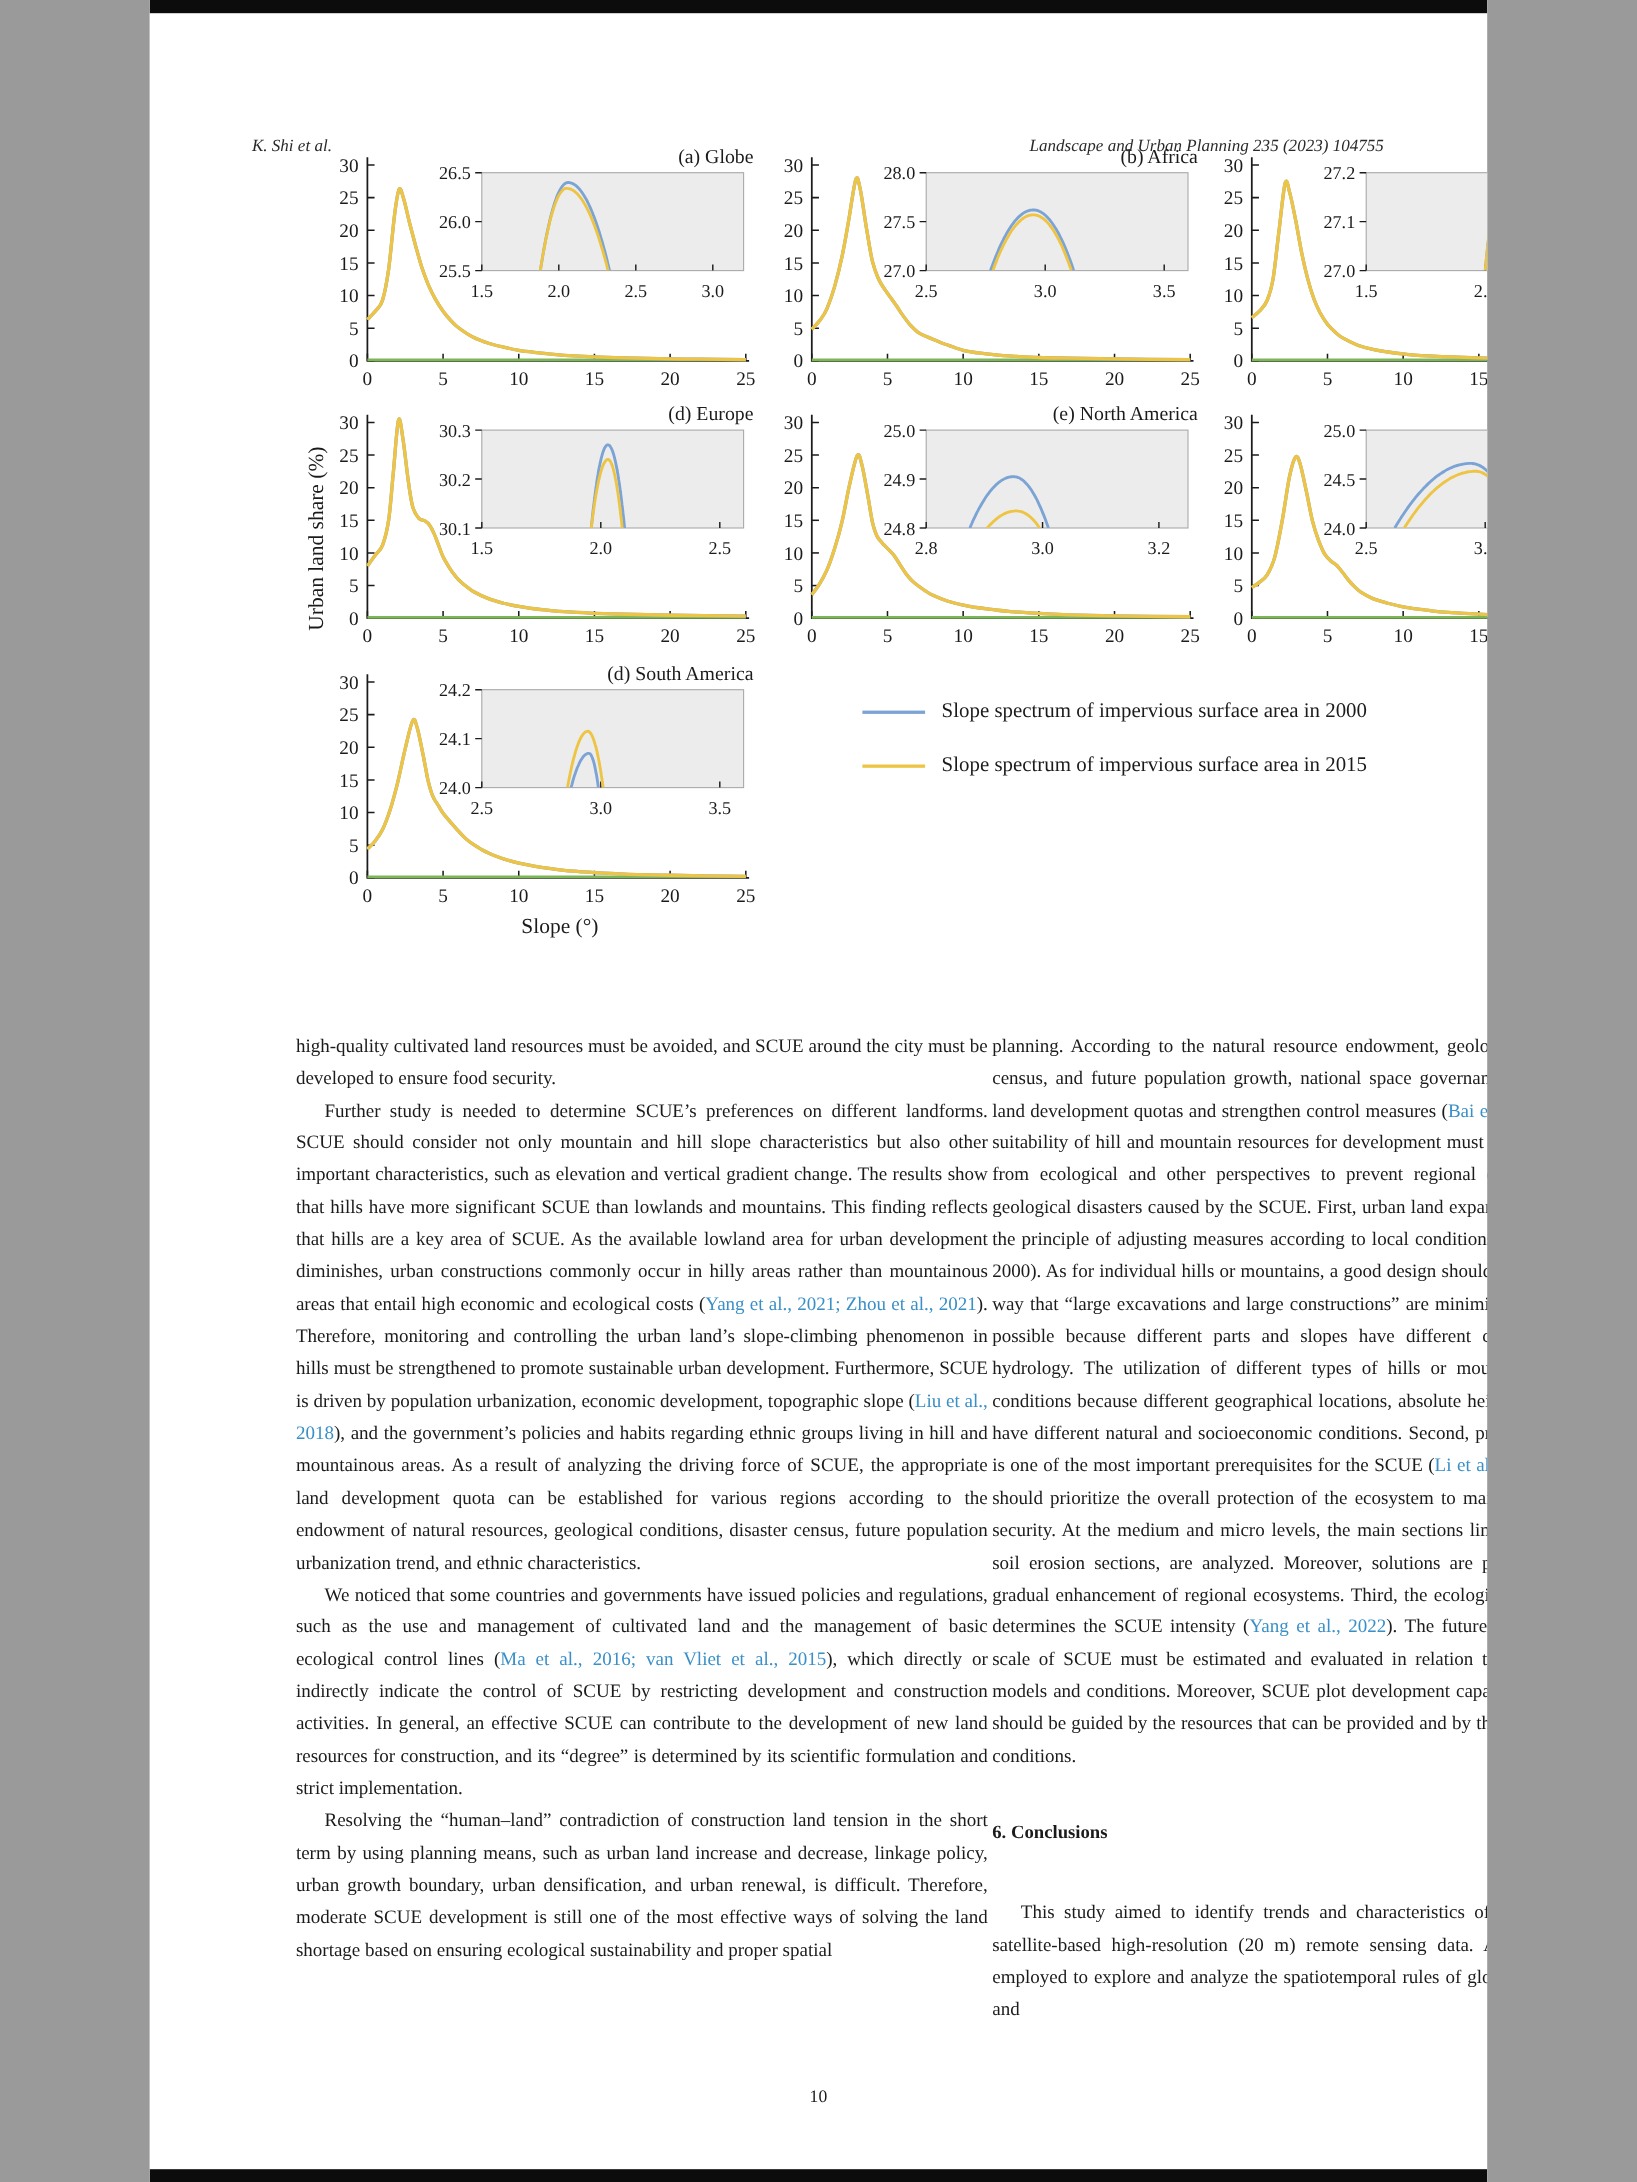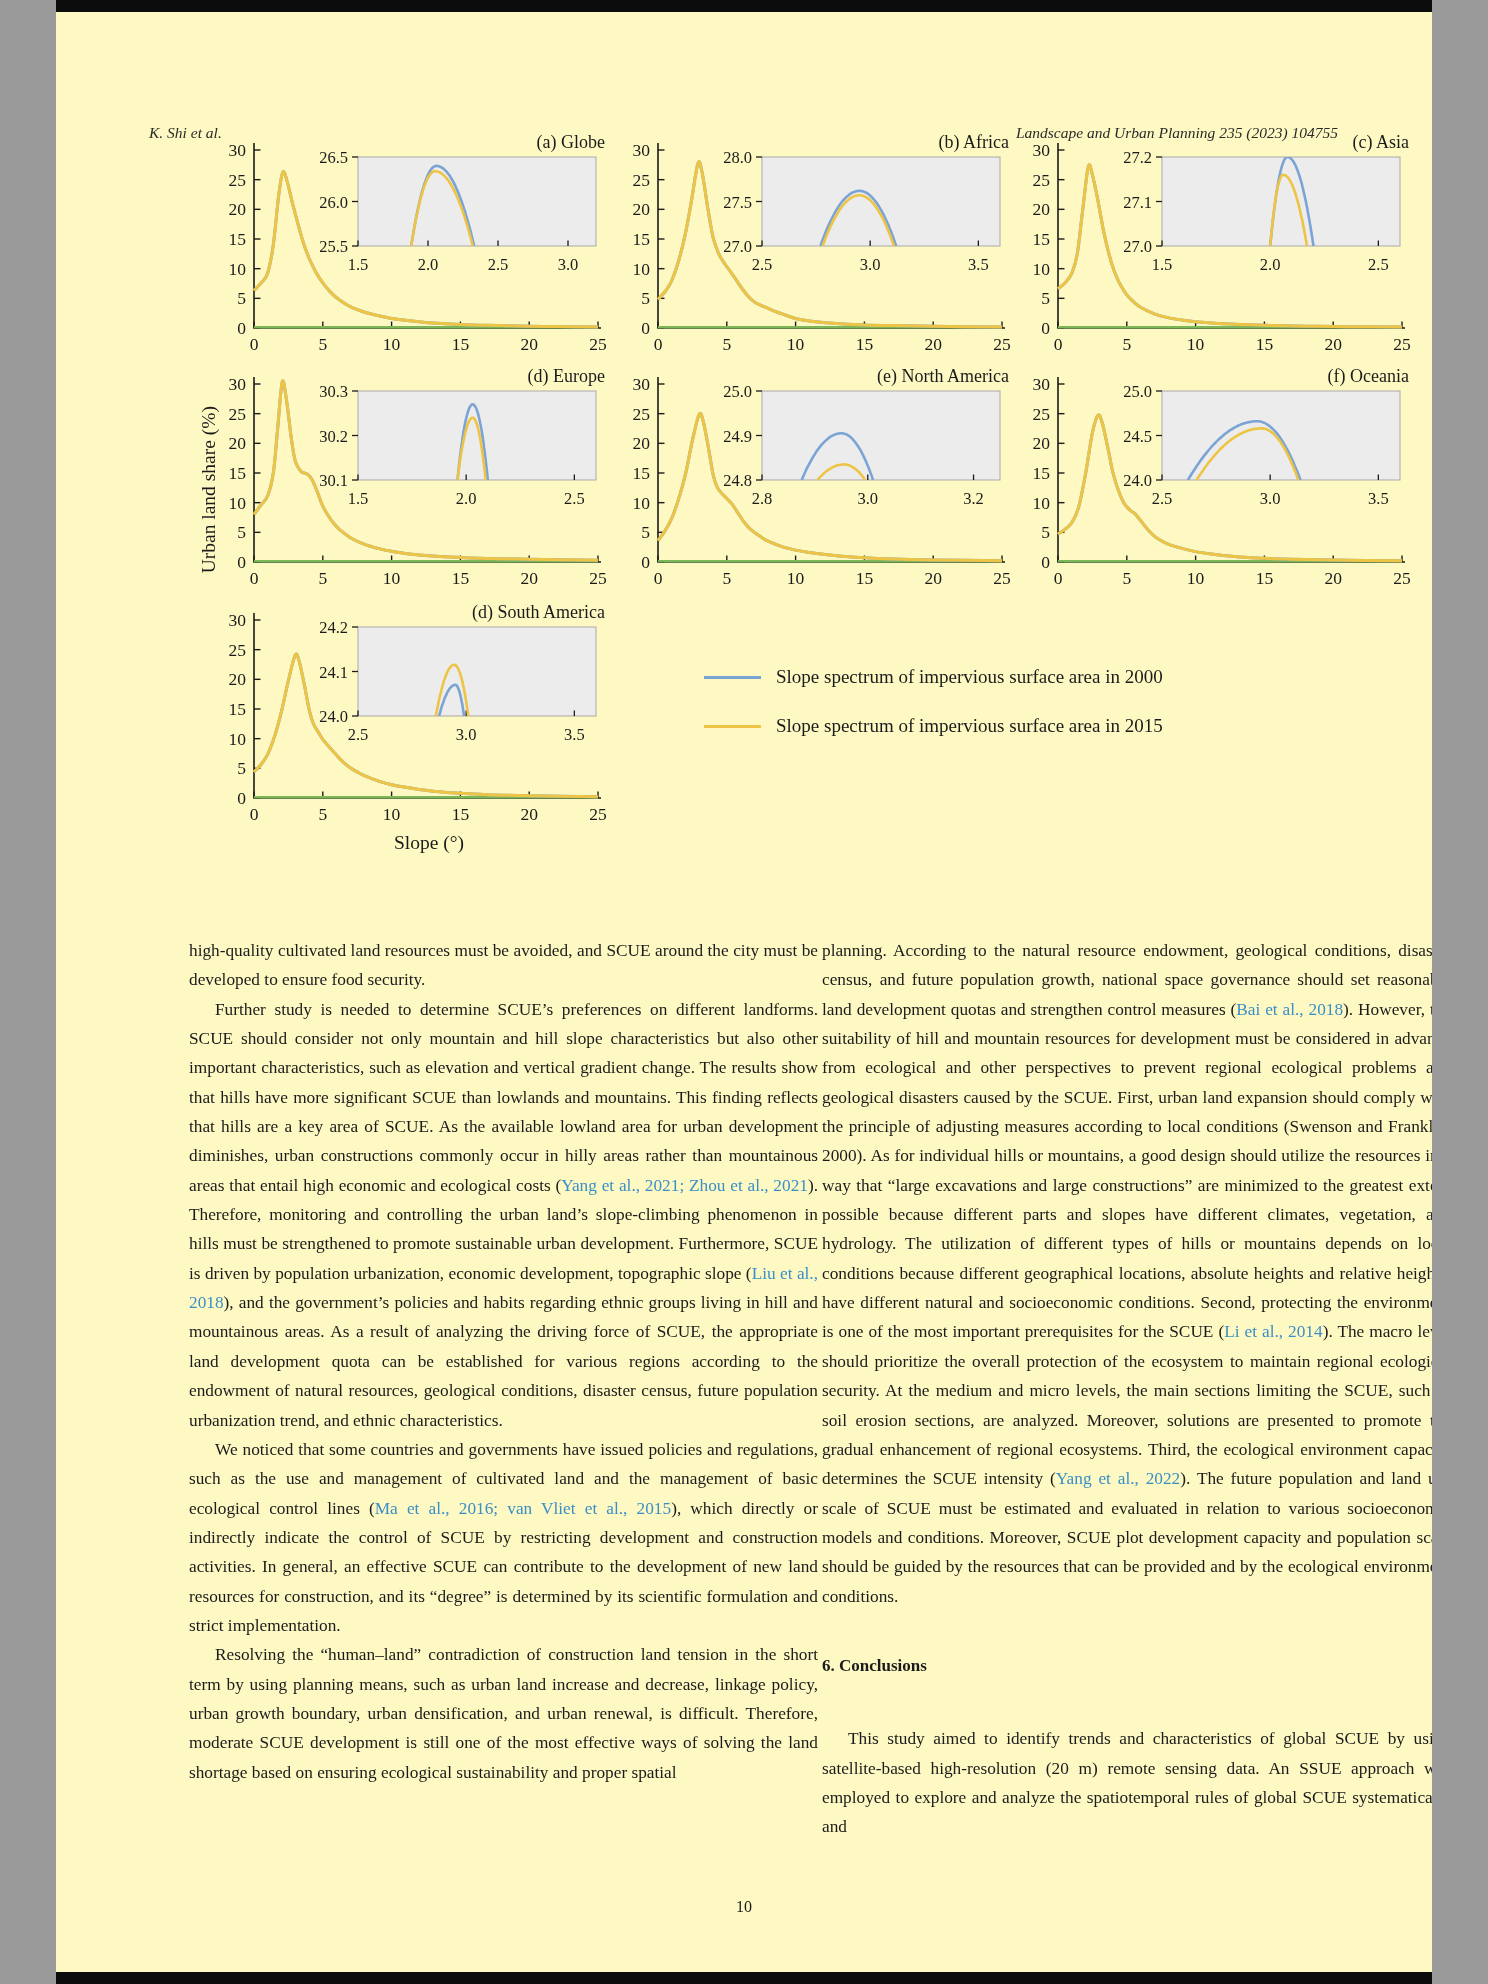--- a/index.html
+++ b/index.html
@@ -1,31 +1,31 @@
 <!DOCTYPE html>
 <html><head>
 <meta charset="utf-8">
 <style>
   html,body{margin:0;padding:0;background:#9a9a9a;}
-  .page{position:relative;width:1376px;height:1984px;margin:0 auto;background:#fef9c3;
+  .page{position:relative;width:1216px;height:1984px;margin:0 auto;background:#ffffff;
         font-family:"Liberation Serif",serif;color:#1b1b1b;overflow:hidden;}
   .scanbar{position:absolute;left:0;width:100%;height:12px;background:#0c0c0c;}
   .scanbar.top{top:0;} .scanbar.bottom{top:1972px;}
   .head{position:absolute;top:124px;font-style:italic;font-size:15.5px;color:#2a2a2a;}
   .head.hleft{left:93px;} .head.hright{right:94px;}
   .figwrap{position:absolute;left:0;top:0;width:1488px;height:875px;}
   .subplot{position:absolute;width:400px;height:245px;}
   .sp0{left:152px;top:130px;} .sp1{left:556px;top:130px;} .sp2{left:956px;top:130px;}
   .sp3{left:152px;top:364px;} .sp4{left:556px;top:364px;} .sp5{left:956px;top:364px;}
   .sp6{left:152px;top:600px;}
   svg text{font-family:"Liberation Serif",serif;fill:#1b1b1b;}
   .ylab{position:absolute;left:140px;top:360px;height:260px;width:26px;display:flex;align-items:center;justify-content:center;}
   .ylab span{writing-mode:vertical-rl;transform:rotate(180deg);font-size:19.5px;white-space:nowrap;}
   .xlab{position:absolute;left:198px;top:832px;width:350px;text-align:center;font-size:19.5px;}
-  .legend{position:absolute;left:648px;top:666px;}
+  .legend{position:absolute;left:648px;top:636px;}
   .legend-item{display:flex;align-items:center;margin-bottom:27px;}
   .legend-line{width:57px;height:3px;margin-right:15px;flex:0 0 auto;}
   .legend-label{font-size:19px;white-space:nowrap;}
   .caption{position:absolute;top:879px;left:0;width:100%;text-align:center;font-size:15.8px;}
   .caption .cb{font-weight:bold;margin-right:6px;}
   .col{position:absolute;top:936px;width:629px;font-size:17.3px;line-height:29.35px;text-align:justify;}
   .col.cleft{left:93px;margin-left:40px;} .col.cright{left:766px;}
   .para{margin:0;}
   .para.ind{text-indent:26px;}
   .cite{color:#3a8fc7;}

